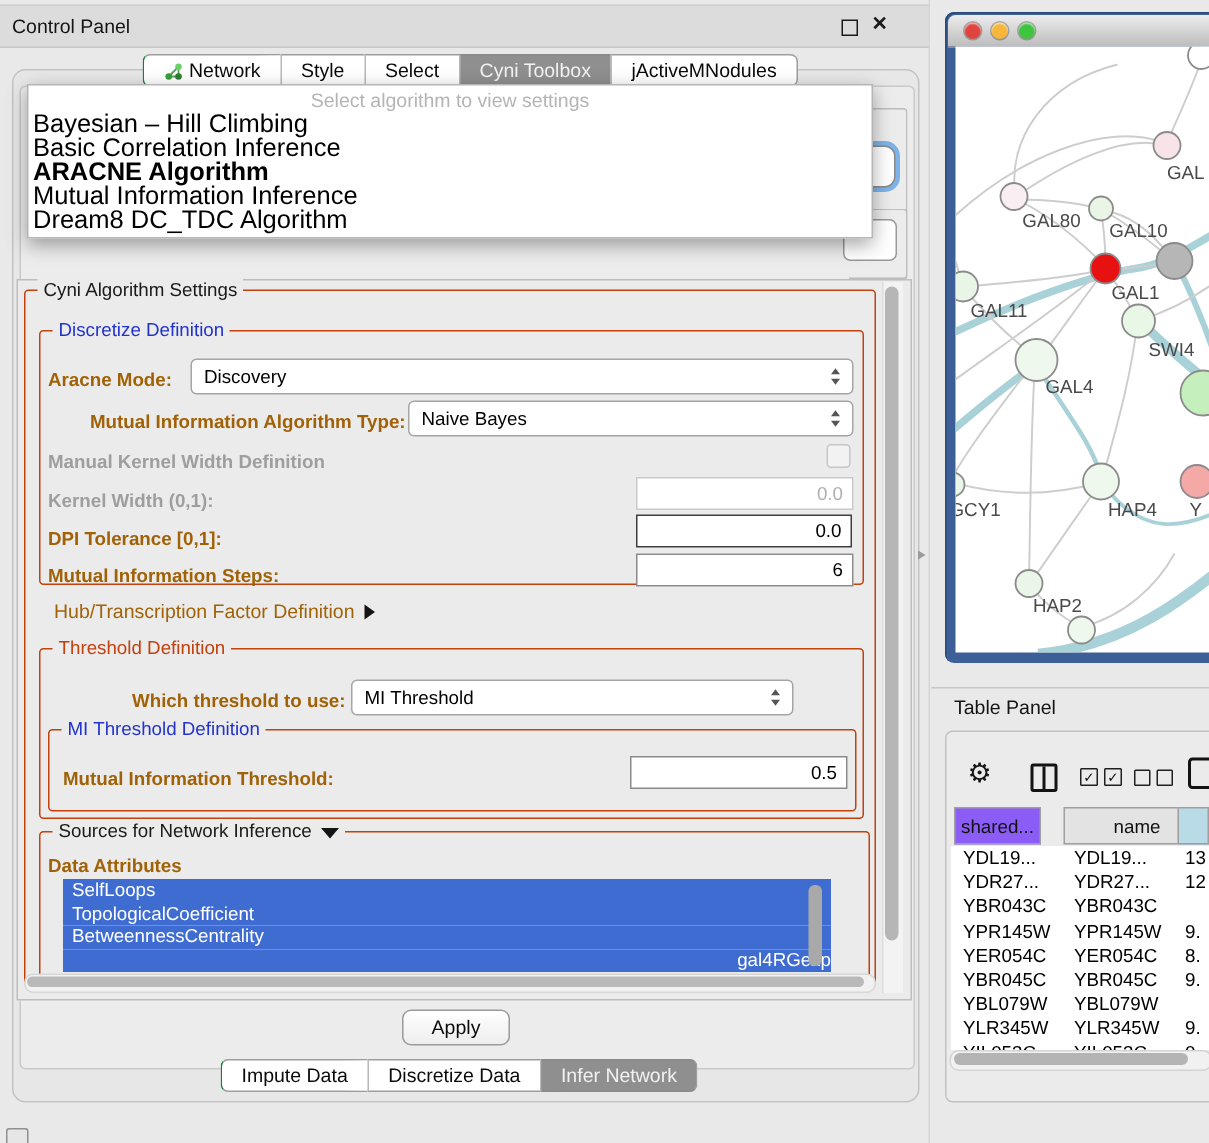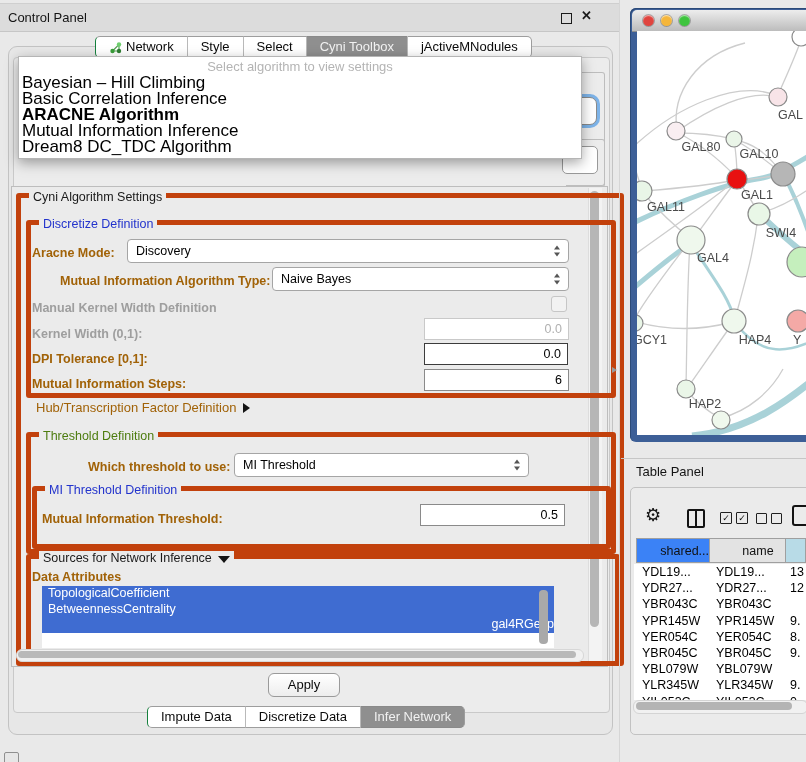--- a/index.html
+++ b/index.html
@@ -35,23 +35,23 @@
   .frag-cblue{left:567px;top:97px;width:28px;height:26px;background:#fff;border:1px solid #8a8a8a;border-radius:7px;box-shadow:0 0 0 3px #7db3e8;}
   .frag-g2{left:570px;top:139px;width:34px;height:46px;border:1px solid #bdbdbd;border-left:none;border-radius:0 3px 3px 0;}
   .frag-field{left:562px;top:146px;width:34px;height:26px;background:#fff;border:1px solid #999;border-radius:5px;}
   
   .scrollpane{left:11px;top:186px;width:595px;height:479px;background:#ebebeb;border:1px solid #bdbdbd;}
   .vtrack{left:588px;top:188px;width:13px;height:474px;background:#f3f3f3;border-left:1px solid #ddd;}
   .vthumb{left:590px;top:191px;width:9px;height:436px;background:#b6b6b6;border-radius:5px;}
   .htrack{left:16px;top:649px;width:566px;height:11px;background:#f1f1f1;border:1px solid #d7d7d7;border-radius:6px;}
   .hthumb{left:18px;top:651px;width:558px;height:7px;background:#b9b9b9;border-radius:4px;}
   
-  .gbox{border:5px solid #c2410c;border-radius:3px;padding-left:32px;}
+  .gbox{border:1px solid #c2410c;border-radius:3px;}
   .gtitle{position:absolute;top:-8px;left:8px;background:#ebebeb;padding:0 4px;font-size:12.5px;white-space:nowrap;}
-  .t-black{color:#1a1a1a;} .t-blue{color:#2233cc;} .t-green{color:#4d7c0f;}
+  .t-black{color:#1a1a1a;} .t-blue{color:#2233cc;} .t-green{color:#c2410c;}
   .g-cyni{left:16px;top:193px;width:566px;height:463px;}
   .g-alg{left:26px;top:220px;width:548px;height:168px;}
   .g-thr{left:26px;top:432px;width:548px;height:112px;}
   .g-mit{left:32px;top:486px;width:537px;height:53px;}
   .g-src{left:26px;top:554px;width:552px;height:102px;}
   .lbl{font-size:12.5px;font-weight:bold;color:#a16207;white-space:nowrap;}
   .lbl.dis{color:#9e9e9e;}
   
   .cmb{background:#fff;border:1px solid #a5a5a5;border-radius:4px;height:22px;font-size:12.5px;line-height:22px;padding-left:8px;color:#000;}
   .cmb-arr{position:absolute;right:7px;top:50%;transform:translateY(-50%);width:7px;height:11px;}
@@ -185,20 +185,21 @@
   <span class="gtitle t-blue">MI Threshold Definition</span>
 </div>
 <div class="abs lbl" style="left:42px;top:512px;">Mutual Information Threshold:</div>
 <div class="abs fld" style="left:420px;top:504px;width:137px;">0.5</div>
 
 <div class="abs gbox g-src">
   <span class="gtitle t-black"><span>Sources for Network Inference</span><span class="tri-d"></span></span>
 </div>
 <div class="abs lbl" style="left:32px;top:570px;">Data Attributes</div>
 <div class="abs attr-list" id="attr-list">
+    <div class="attr-item" style="background: rgb(63, 108, 209);">SelfLoops</div>
     <div class="attr-item" style="background: rgb(63, 108, 209);">TopologicalCoefficient</div>
     <div class="attr-item" style="background: rgb(63, 108, 209);">BetweennessCentrality</div>
     <div class="attr-item" style="background: rgb(63, 108, 209); text-align: right;">gal4RGexp</div>
   </div>
 <div class="abs list-vthumb"></div>
 <div class="abs htrack"></div>
 <div class="abs hthumb"></div>
 
 <div class="abs btn">Apply</div>
 
@@ -283,21 +284,21 @@
 <div class="abs tp-panel"></div>
 
 <div class="abs ico-gear">⚙</div>
 <div class="abs ico-cols"></div>
 <div class="abs ico-chk" style="left:720px;">✓</div>
 <div class="abs ico-chk" style="left:736px;">✓</div>
 <div class="abs ico-box" style="left:756px;"></div>
 <div class="abs ico-box" style="left:771px;"></div>
 <div class="abs ico-doc"></div>
 
-<div class="abs thead" id="th-1" style="left: 636px; width: 74px; background: #3b82f6; text-align: right;">shared...</div>
+<div class="abs thead" id="th-1" style="left: 636px; width: 58px; background: #8b5cf6;">shared...</div>
 <div class="abs thead" id="th-2" style="left: 709px; width: 98px; background: rgb(227, 227, 227);">name</div>
 <div class="abs thead" id="th-3" style="left: 785px; width: 21px; background: rgb(184, 219, 231);"></div>
 
 <div class="abs tbody-bg" id="table-rows">
     <div class="trow">
       <span class="tcell tc1">YDL19...</span>
       <span class="tcell tc2">YDL19...</span>
       <span class="tcell tc3">13</span>
     </div>
     <div class="trow">

